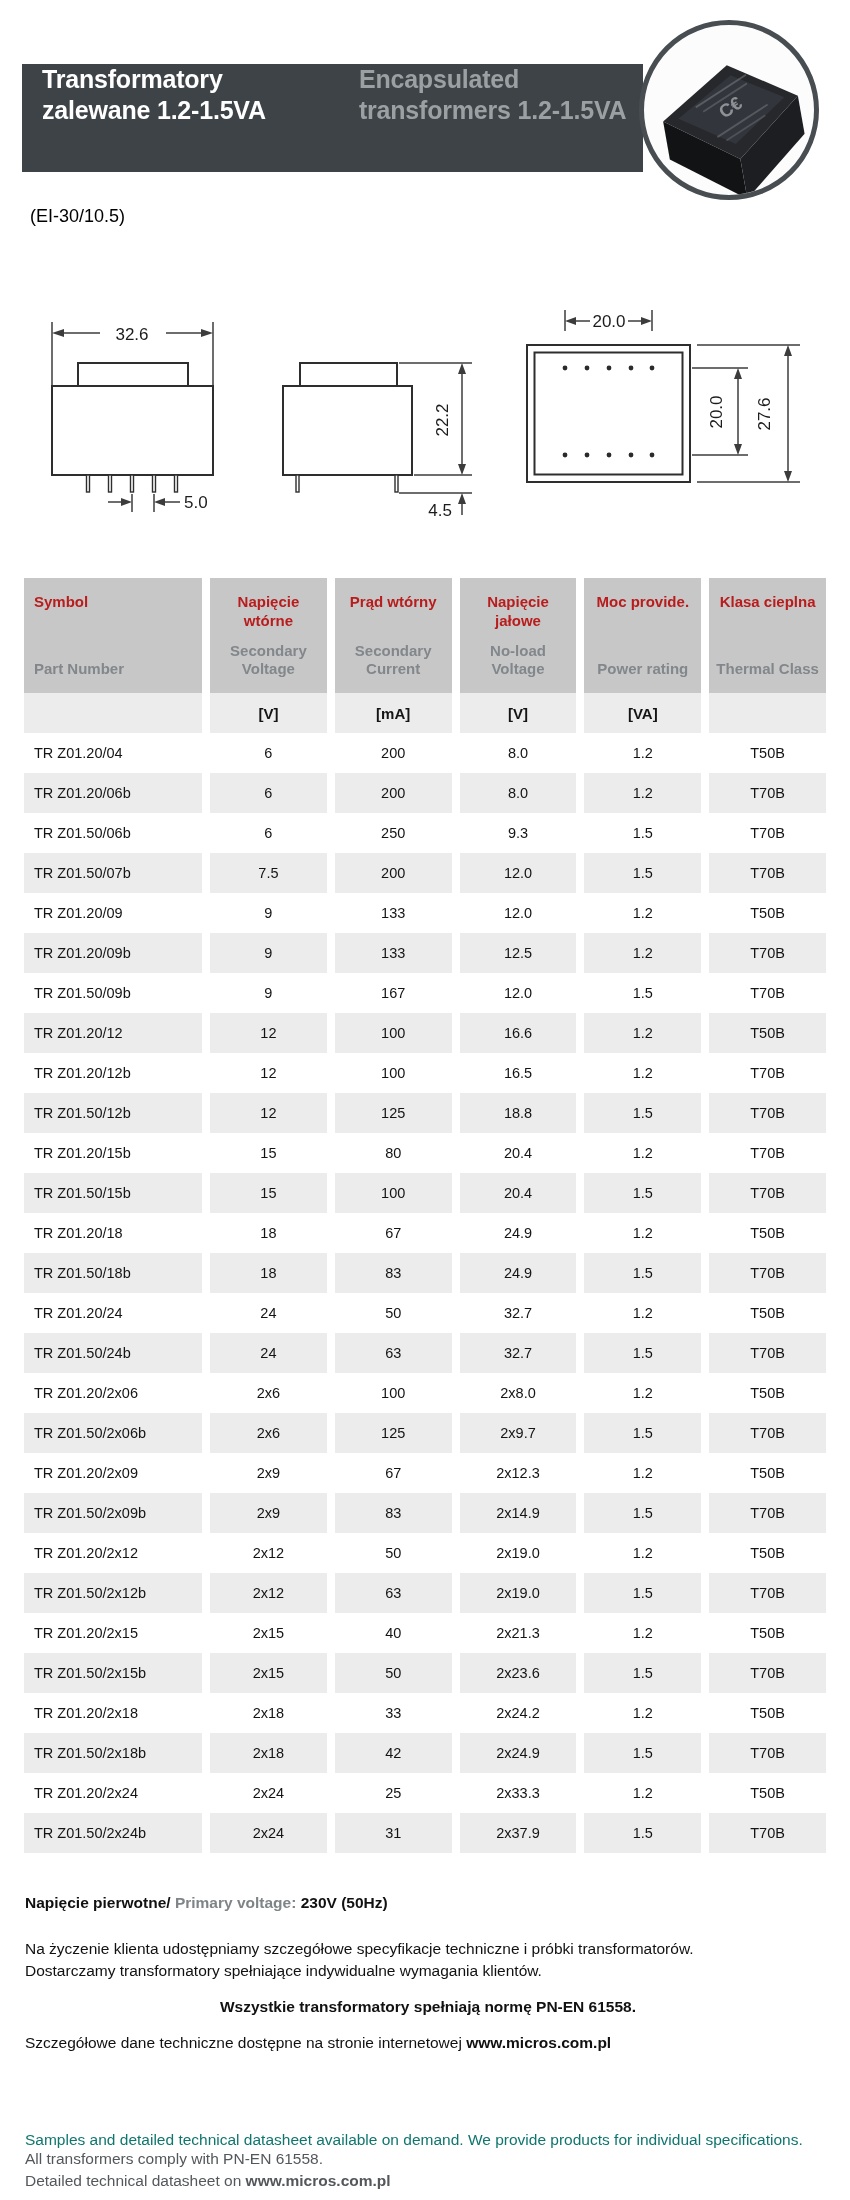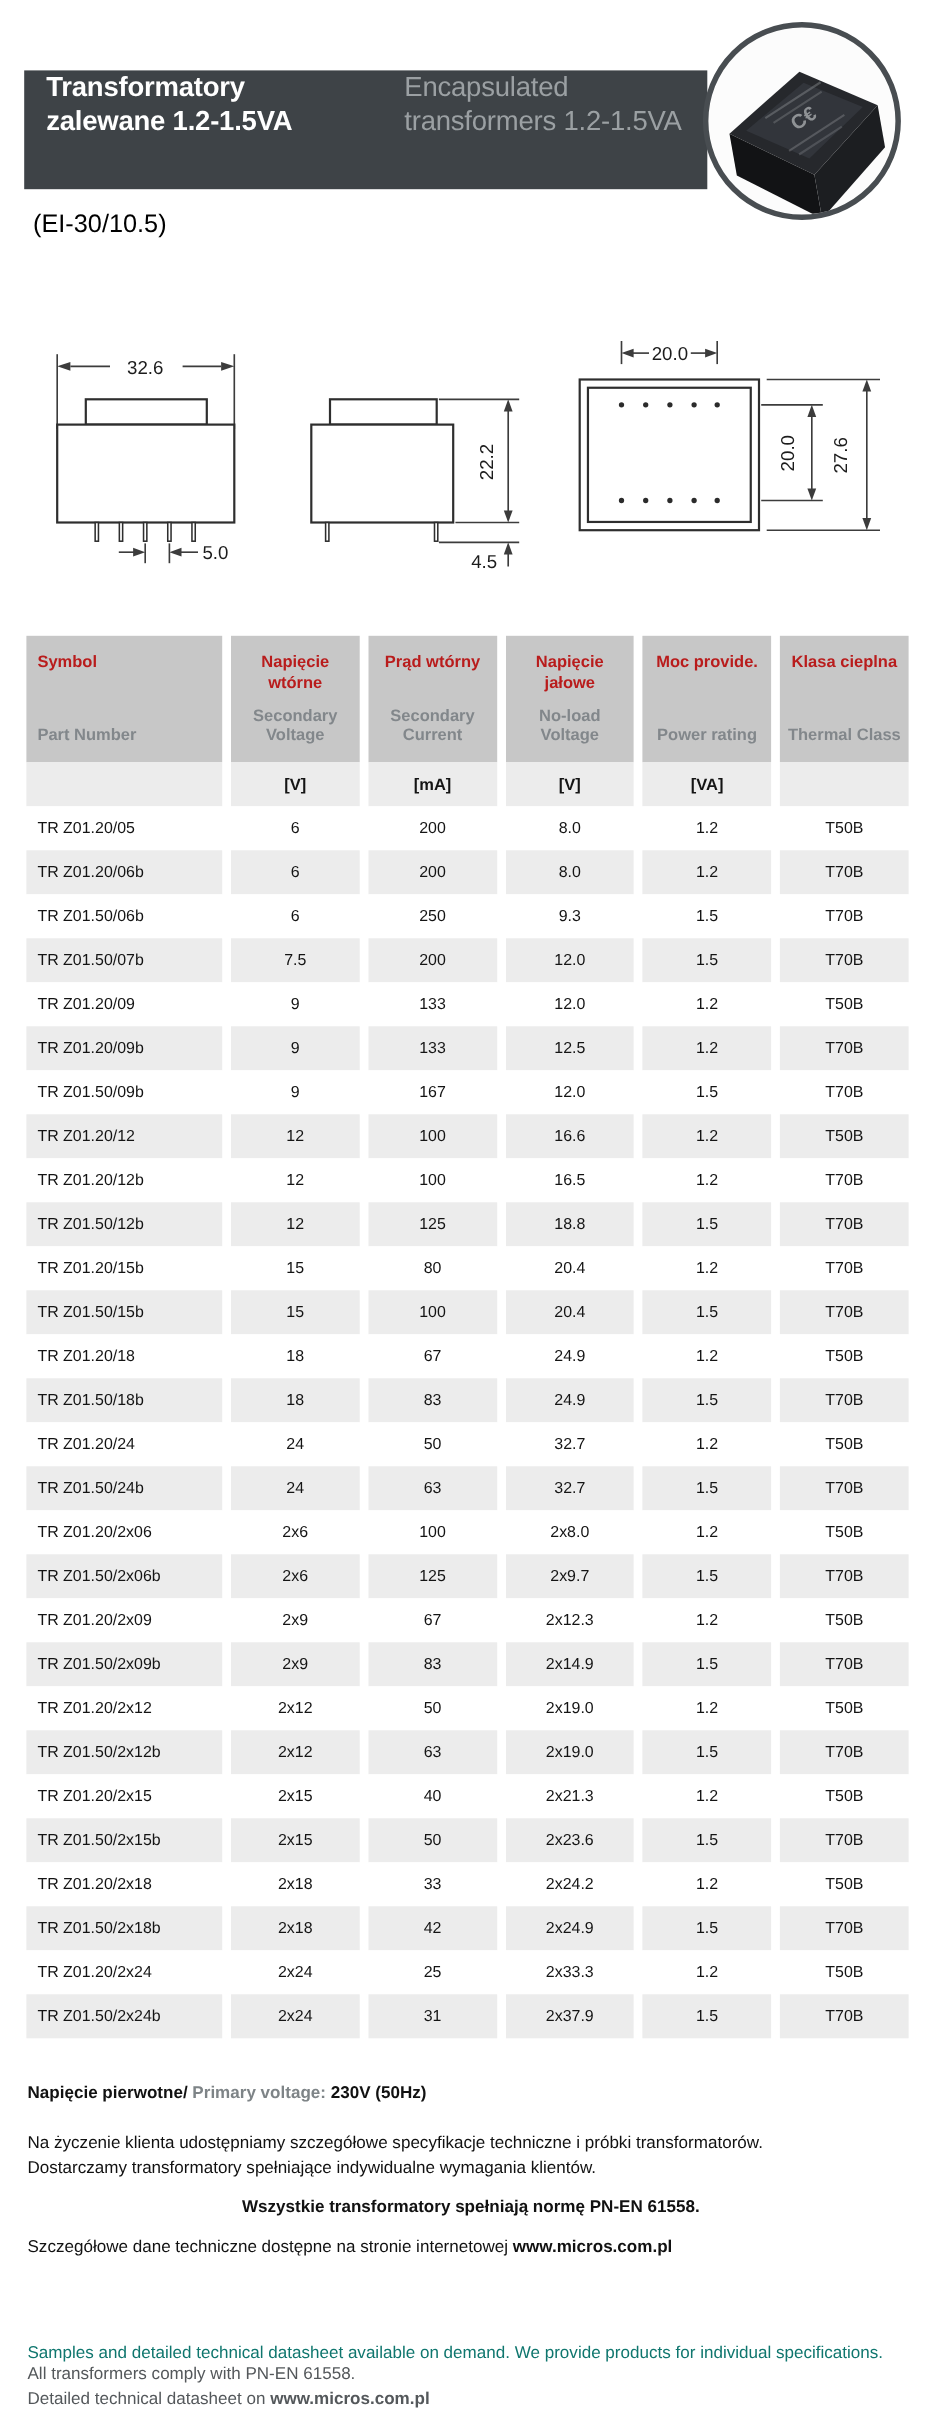--- a/index.html
+++ b/index.html
@@ -8,30 +8,30 @@
     font-family:"Liberation Sans", sans-serif; color:#111; overflow:hidden;
   }
 
   
   .banner {
     position:absolute; left:22px; top:64px; width:621px; height:108px;
     background:#3e4347; display:flex; flex-direction:row; justify-content:center;
     padding-left:20px; box-sizing:border-box;
   }
   .banner .t1 { font-size:25px; font-weight:bold; color:#ffffff; letter-spacing:-0.2px; line-height:1.25; }
-  .banner .t2 { font-size:25px; font-weight:normal; color:#9ba0a3; letter-spacing:-0.2px; line-height:1.25;margin-left:48px; }
+  .banner .t2 { font-size:25px; font-weight:bold; color:#9ba0a3; letter-spacing:-0.2px; line-height:1.25;margin-left:48px; }
 
   
   .photo {
     position:absolute; left:639px; top:20px; width:170px; height:170px;
     border:5px solid #484d51; border-radius:50%; background:#fcfcfc; overflow:hidden; z-index:5;
   }
 
   .core-type {
-    position:absolute; left:30px; top:190px; font-size:23px; color:#000;
+    position:absolute; left:30px; top:206px; font-size:18px; color:#000;
   }
 
   .drawings { position:absolute; left:0; top:290px; width:850px; height:250px; }
   .drawings line { stroke:#3c3c3c; stroke-width:1.5; }
   .drawings rect.part { fill:#ffffff; stroke:#2e2e2e; stroke-width:2; }
   .drawings rect.pin  { fill:#ffffff; stroke:#2e2e2e; stroke-width:1.4; }
   .drawings polygon.arr { fill:#3c3c3c; }
   .drawings text { font-family:"Liberation Sans",sans-serif; font-size:17px; fill:#1c1c1c; }
 
   
@@ -232,21 +232,21 @@
         <td></td>
         <td>[V]</td>
         <td>[mA]</td>
         <td>[V]</td>
         <td>[VA]</td>
         <td></td>
       </tr>
     </thead>
     <tbody>
         <tr>
-          <td>TR Z01.20/05</td>
+          <td>TR Z01.20/04</td>
           <td>6</td>
           <td>200</td>
           <td>8.0</td>
           <td>1.2</td>
           <td>T50B</td>
         </tr>
         <tr>
           <td>TR Z01.20/06b</td>
           <td>6</td>
           <td>200</td>

